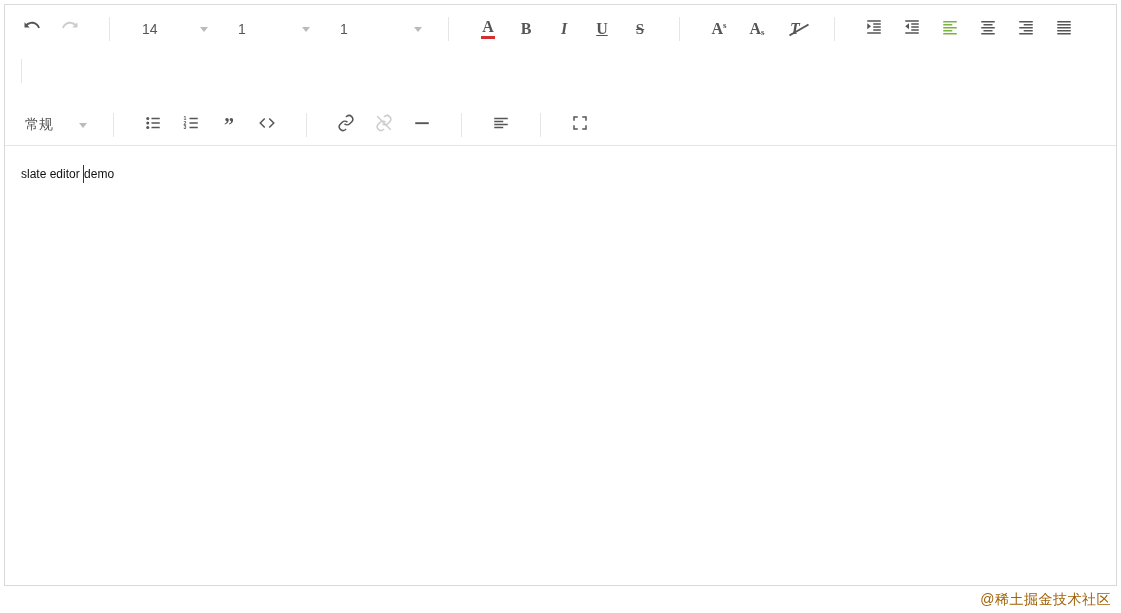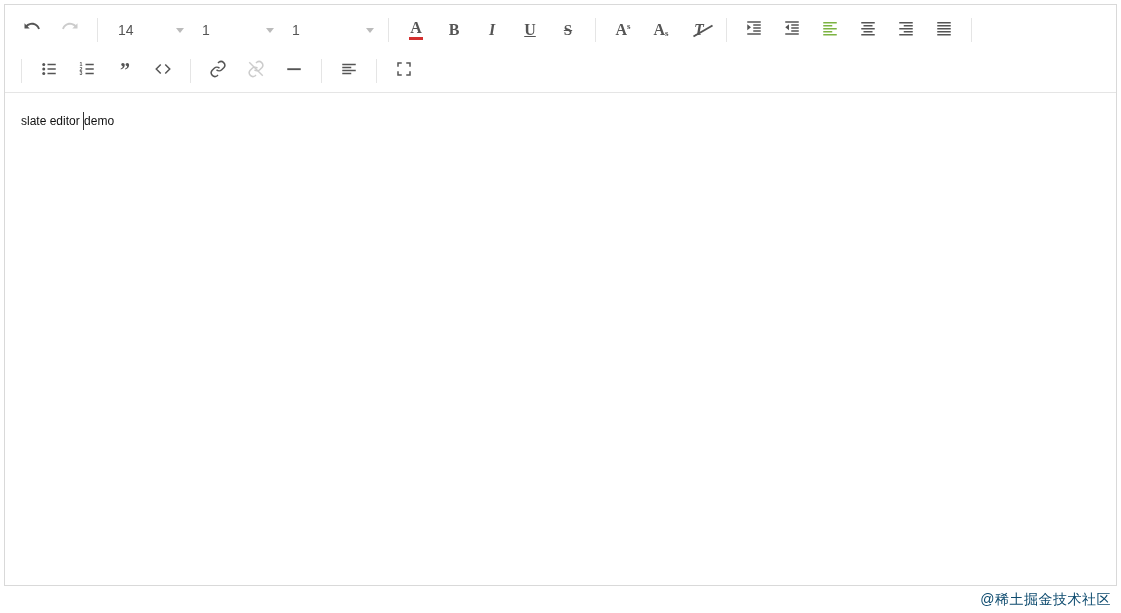--- a/index.html
+++ b/index.html
@@ -19,20 +19,21 @@
     display: flex;
     flex-direction: column;
   }
   .toolbar {
     border-bottom: 1px solid #e5e5e5;
     padding: 6px 8px 2px 8px;
     display: flex;
     flex-wrap: wrap;
     align-items: center;
     min-height: 88px;
+    gap: 12px;
   }
   .group {
     display: flex;
     align-items: center;
   }
   .btn {
     width: 36px;
     height: 36px;
     display: inline-flex;
     align-items: center;
@@ -88,21 +89,21 @@
     animation: blink 1s steps(1) infinite;
     position: relative;
     top: -1px;
   }
   @keyframes blink { 50% { opacity: 0; } }
   .watermark {
     position: absolute;
     right: 10px;
     bottom: 4px;
     font-size: 14px;
-    color: #0c4a6e;
+    color: #a16207;
     letter-spacing: 0.5px;
   }
   .bold { font-weight: 700; font-family: Georgia, 'Times New Roman', serif; font-size: 16px; }
   .italic { font-style: italic; font-family: Georgia, 'Times New Roman', serif; font-weight: 700; font-size: 16px;}
   .under { text-decoration: underline; font-family: Georgia, 'Times New Roman', serif; font-weight: 700; font-size: 16px;}
   .strike { text-decoration: line-through; font-family: Georgia, 'Times New Roman', serif; font-weight: 700; font-size: 15px;}
   .serifA { font-family: Georgia, 'Times New Roman', serif; font-weight: 700; font-size: 16px;}
   .color-ind { position: relative; display: inline-flex; flex-direction: column; align-items:center; line-height: 1;}
   .color-ind .bar { width: 14px; height: 3px; background: #d32f2f; margin-top: 1px;}
   .sup-sub { display:inline-flex; align-items:flex-start; line-height:1; font-family: Georgia,'Times New Roman',serif; font-weight:700;}
@@ -237,20 +238,24 @@
               <path d="M3 4h18v2H3zM3 8h18v2H3zM3 12h18v2H3zM3 16h18v2H3zM3 20h18v2H3z"></path>
             </svg>
         </span>
       </div>
     </div>
 
     <div class="sep"></div>
 
     <div style="flex-basis:100%; height:0;"></div>
 
+    <div class="select w-style">
+      <span>常规</span>
+      <span class="caret"></span>
+    </div>
 
     <div class="sep"></div>
 
     <div class="group">
       <div class="btn">
         <span>
           <svg viewBox="0 0 24 24" fill="currentColor">
               <circle cx="5" cy="6" r="2"></circle>
               <circle cx="5" cy="12" r="2"></circle>
               <circle cx="5" cy="18" r="2"></circle>

